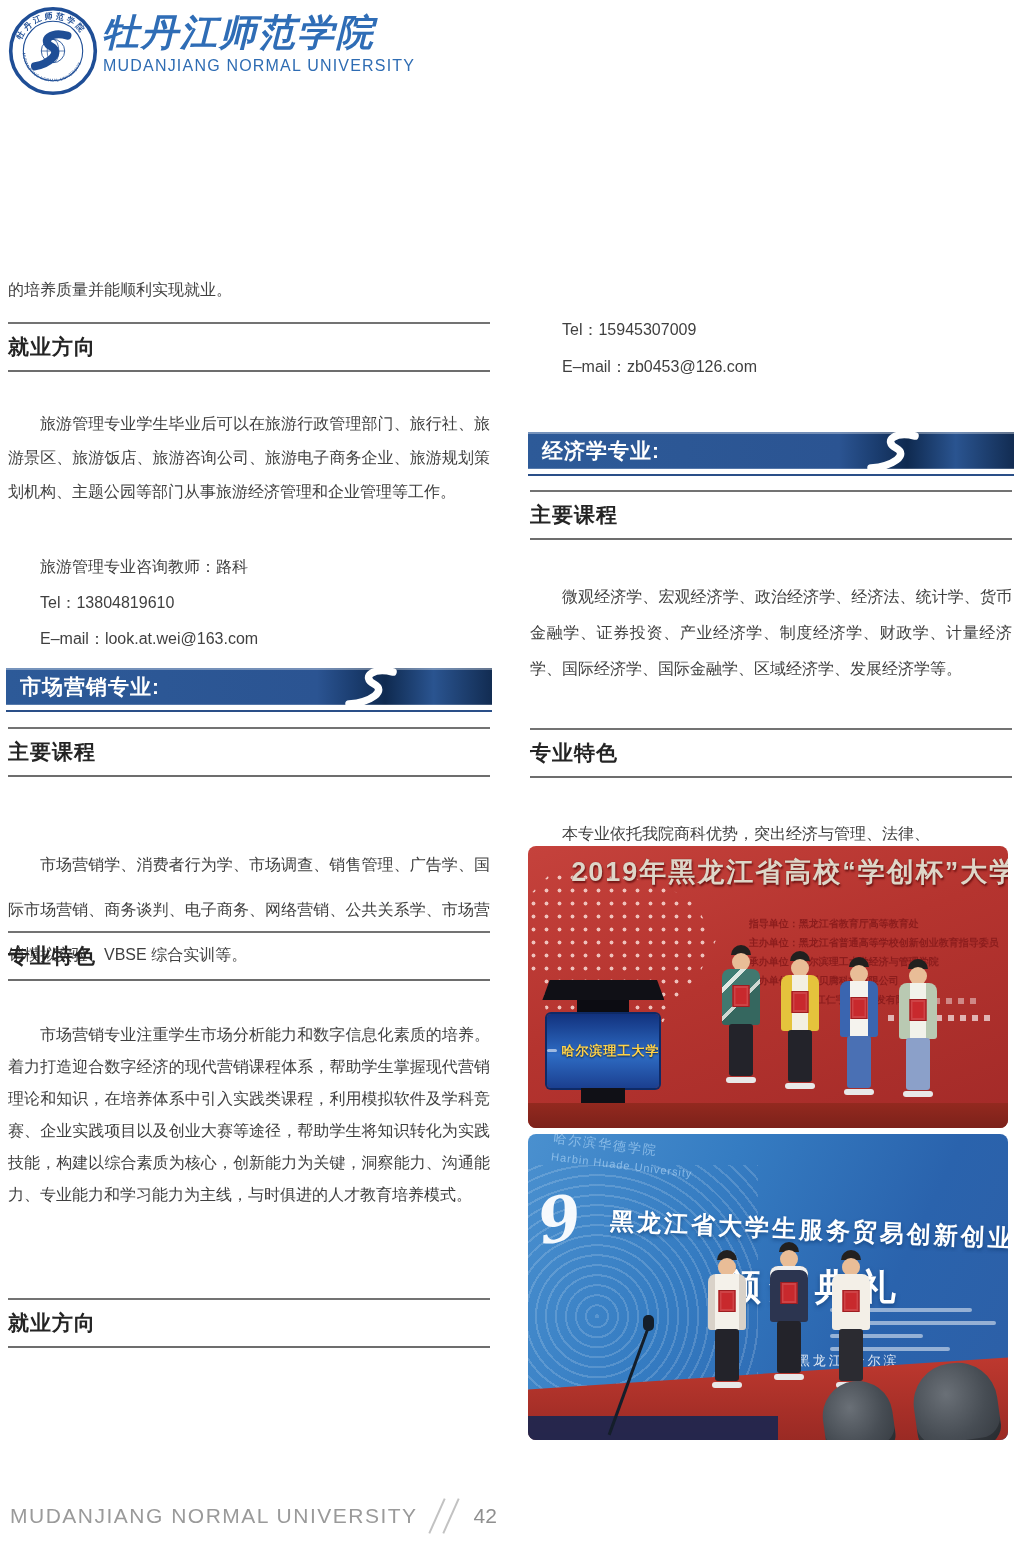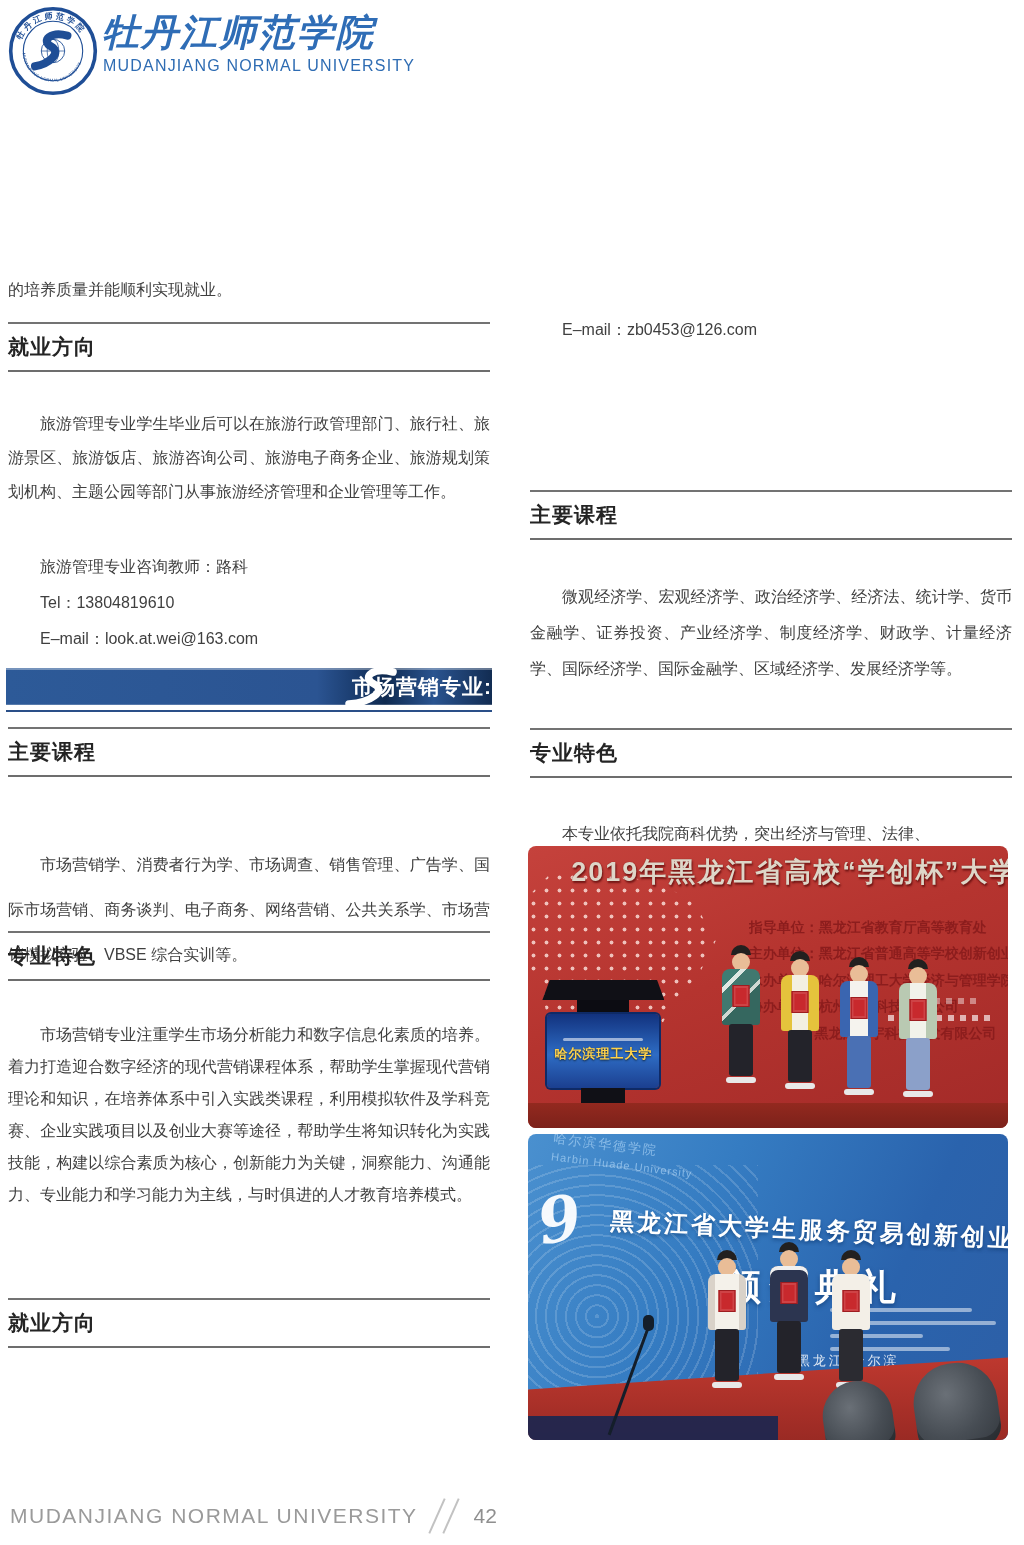--- a/index.html
+++ b/index.html
@@ -39,21 +39,21 @@
   #photo1 { top:846px; height:282px; background:linear-gradient(160deg,#c5423c 0%,#b5342f 45%,#a32a28 100%); }
   #photo2 { top:1134px; height:306px; background:linear-gradient(115deg,#4a90cf 0%,#357cc2 35%,#2a63ad 70%,#2d5fa6 100%); }
 
   
   .map-dots { position:absolute; left:-3%; top:9%; width:54%; height:82%; opacity:.9;
               background:radial-gradient(circle, rgba(255,236,230,.85) 1.6px, rgba(255,236,230,0) 2.3px) 0 0/13px 13px;
               clip-path:polygon(15% 0,55% 4%,70% 14%,78% 30%,70% 48%,60% 60%,52% 78%,46% 95%,40% 70%,30% 88%,26% 60%,14% 70%,10% 45%,0 38%,2% 15%); }
   .p1-title { position:absolute; top:8px; left:9%; width:120%; white-space:nowrap; overflow:hidden;
               font-size:27px; font-weight:bold; letter-spacing:2px; color:#ded6c8;
               text-shadow:1px 2px 2px rgba(90,10,10,.75), 0 0 1px #7e1a17; }
-  .p1-orgs { position:absolute; left:46%; top:24%; width:56%; font-size:14px; font-weight:bold;
+  .p1-orgs { position:absolute; left:46%; top:24%; width:56%; font-size:10px; font-weight:bold;
              color:#8c1d1d; line-height:1.9; overflow:hidden; }
   .p1-orgs div { white-space:nowrap; }
   .p1-orgs .indent { padding-left:4.7em; }
   .dashes { position:absolute; right:3%; top:60%; width:22%; height:6px; opacity:.75;
             background:repeating-linear-gradient(90deg, rgba(255,255,255,.85) 0 6px, transparent 6px 12px); }
   .dashes.small { top:54%; right:6%; width:12%; opacity:.5; }
   .p1-floor { position:absolute; bottom:0; left:0; width:100%; height:9%;
               background:linear-gradient(180deg,#93291f,#7c211a); }
 
   
@@ -78,21 +78,21 @@
   .q2 .torso { background:#2c3550; box-shadow:inset 0 4px 0 #f0f0f0; }
   .q3 .torso { background:#f3efe7; }
   .q3 .legs  { background:#2b2b31; }
 
   
   .podium { position:absolute; left:3%; bottom:5%; width:122px; }
   .pod-slab { width:122px; height:20px; background:#101016; clip-path:polygon(6% 0,94% 0,100% 100%,0 100%); }
   .pod-neck { width:52px; height:14px; background:#0c0c12; margin:0 auto; }
   .pod-panel { width:112px; height:74px; margin:0 auto; border-radius:4px;
                background:linear-gradient(180deg,#12327e,#2e6cc4 55%,#1b3f8f);
-               display:flex; flex-direction:column; align-items:center; justify-content:center; gap:4px;
+               display:flex; flex-direction:row; align-items:center; justify-content:center; gap:4px;
                box-shadow:0 0 0 2px #0e2a66; }
   .pod-line { width:80px; height:3px; background:rgba(255,255,255,.55); border-radius:2px; }
   .pod-text { font-size:13px; font-weight:bold; color:#ffd24a; text-shadow:0 1px 2px #123; letter-spacing:1px; white-space:nowrap; }
   .pod-base { width:44px; height:26px; background:#101016; margin:0 auto; }
 
   
   .ripple { position:absolute; left:0; top:10%; width:48%; height:90%; opacity:.45;
             background:repeating-radial-gradient(circle at 30% 55%, rgba(255,255,255,.35) 0 2px, transparent 2px 10px); }
   .big-nine { position:absolute; left:2%; top:16%; font-family:"DejaVu Serif","Liberation Serif",serif;
               font-style:italic; font-weight:bold; font-size:62px; color:rgba(255,255,255,.95); transform:rotate(-10deg); }
@@ -161,43 +161,50 @@
   <div class="rule-heading" style="top:322px;">就业方向</div>
 
   <div class="txt para" style="top:396px;">旅游管理专业学生毕业后可以在旅游行政管理部门、旅行社、旅游景区、旅游饭店、旅游咨询公司、旅游电子商务企业、旅游规划策划机构、主题公园等部门从事旅游经济管理和企业管理等工作。</div>
 
   <div class="txt" style="top:538px; line-height:36px;">
     <div class="contact-line">旅游管理专业咨询教师：路科</div>
     <div class="contact-line">Tel：13804819610</div>
     <div class="contact-line">E–mail：look.at.wei@163.com</div>
   </div>
 
-  <div class="banner" style="left:6px; top:668px; width:486px;text-align:right;">
+  <div class="banner" style="left:6px; top:668px; width:486px;">
     <span>市场营销专业:</span>
     <svg class="banner-s" viewBox="0 0 62 43">
       <path d="M52 7 C32 2 20 12 33 19 C46 26 30 37 8 39" stroke="#ffffff" stroke-width="7.5" fill="none" stroke-linecap="round"></path>
     </svg>
   </div>
 
   <div class="rule-heading" style="top:727px;">主要课程</div>
 
   <div class="txt para" style="top:831px; line-height:45px;">市场营销学、消费者行为学、市场调查、销售管理、广告学、国际市场营销、商务谈判、电子商务、网络营销、公共关系学、市场营销模拟实验、VBSE 综合实训等。</div>
 
   <div class="rule-heading" style="top:931px;">专业特色</div>
 
   <div class="txt para" style="top:1008px; line-height:32px;">市场营销专业注重学生市场分析能力和数字信息化素质的培养。着力打造迎合数字经济的现代营销课程体系，帮助学生掌握现代营销理论和知识，在培养体系中引入实践类课程，利用模拟软件及学科竞赛、企业实践项目以及创业大赛等途径，帮助学生将知识转化为实践技能，构建以综合素质为核心，创新能力为关键，洞察能力、沟通能力、专业能力和学习能力为主线，与时俱进的人才教育培养模式。</div>
 
   <div class="rule-heading" style="top:1298px;">就业方向</div>
 
 
 
   <div class="txt right" style="top:300px; line-height:37px;">
+    <div class="contact-line">Tel：15945307009</div>
     <div class="contact-line">E–mail：zb0453@126.com</div>
   </div>
 
+  <div class="banner" style="left:528px; top:432px; width:486px;">
+    <span>经济学专业:</span>
+    <svg class="banner-s" viewBox="0 0 62 43">
+      <path d="M52 7 C32 2 20 12 33 19 C46 26 30 37 8 39" stroke="#ffffff" stroke-width="7.5" fill="none" stroke-linecap="round"></path>
+    </svg>
+  </div>
 
   <div class="rule-heading right" style="top:490px;">主要课程</div>
 
   <div class="txt right para" style="top:568px; line-height:36px;">微观经济学、宏观经济学、政治经济学、经济法、统计学、货币金融学、证券投资、产业经济学、制度经济学、财政学、计量经济学、国际经济学、国际金融学、区域经济学、发展经济学等。</div>
 
   <div class="rule-heading right" style="top:728px;">专业特色</div>
 
   <div class="txt right para" style="top:806px;">本专业依托我院商科优势，突出经济与管理、法律、</div>
 
   <div class="photo" id="photo1">

